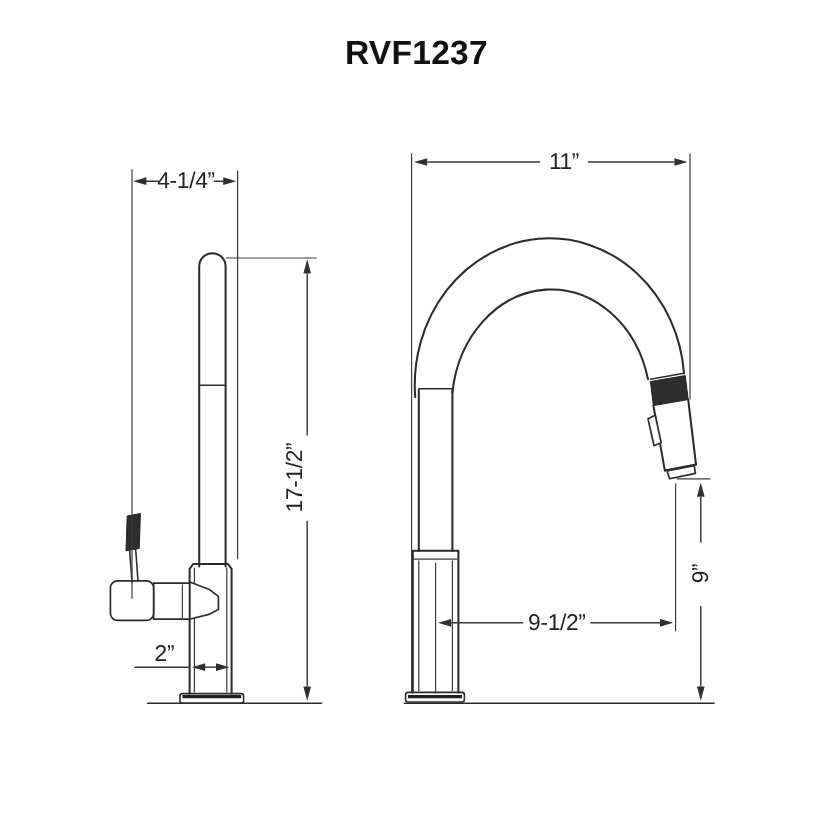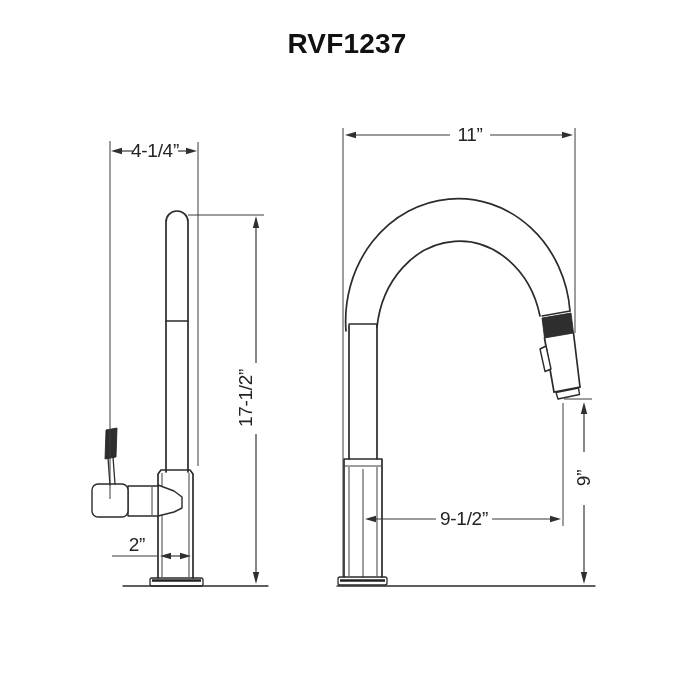--- a/index.html
+++ b/index.html
@@ -6,20 +6,21 @@
     margin: 0;
     padding: 0;
     background: #ffffff;
   }
   #stage {
     position: relative;
     width: 700px;
     height: 700px;
     background: #ffffff;
     overflow: hidden;
+    border-radius: 29px;
   }
   svg { display: block; }
 
   
   .outline   { fill: none; stroke: #2b2b2b; stroke-width: 1.7; stroke-linejoin: round; stroke-linecap: round; }
   .outline-med { fill: none; stroke: #2b2b2b; stroke-width: 1.3; stroke-linejoin: round; stroke-linecap: round; }
   .thin      { fill: none; stroke: #3c3c3c; stroke-width: 1; }
   .dimline   { fill: none; stroke: #383838; stroke-width: 1.2; }
   .thick     { fill: none; stroke: #222222; stroke-width: 2.6; }
   .whitefill { fill: #ffffff; stroke: #2b2b2b; stroke-width: 1.4; stroke-linejoin: round; }

